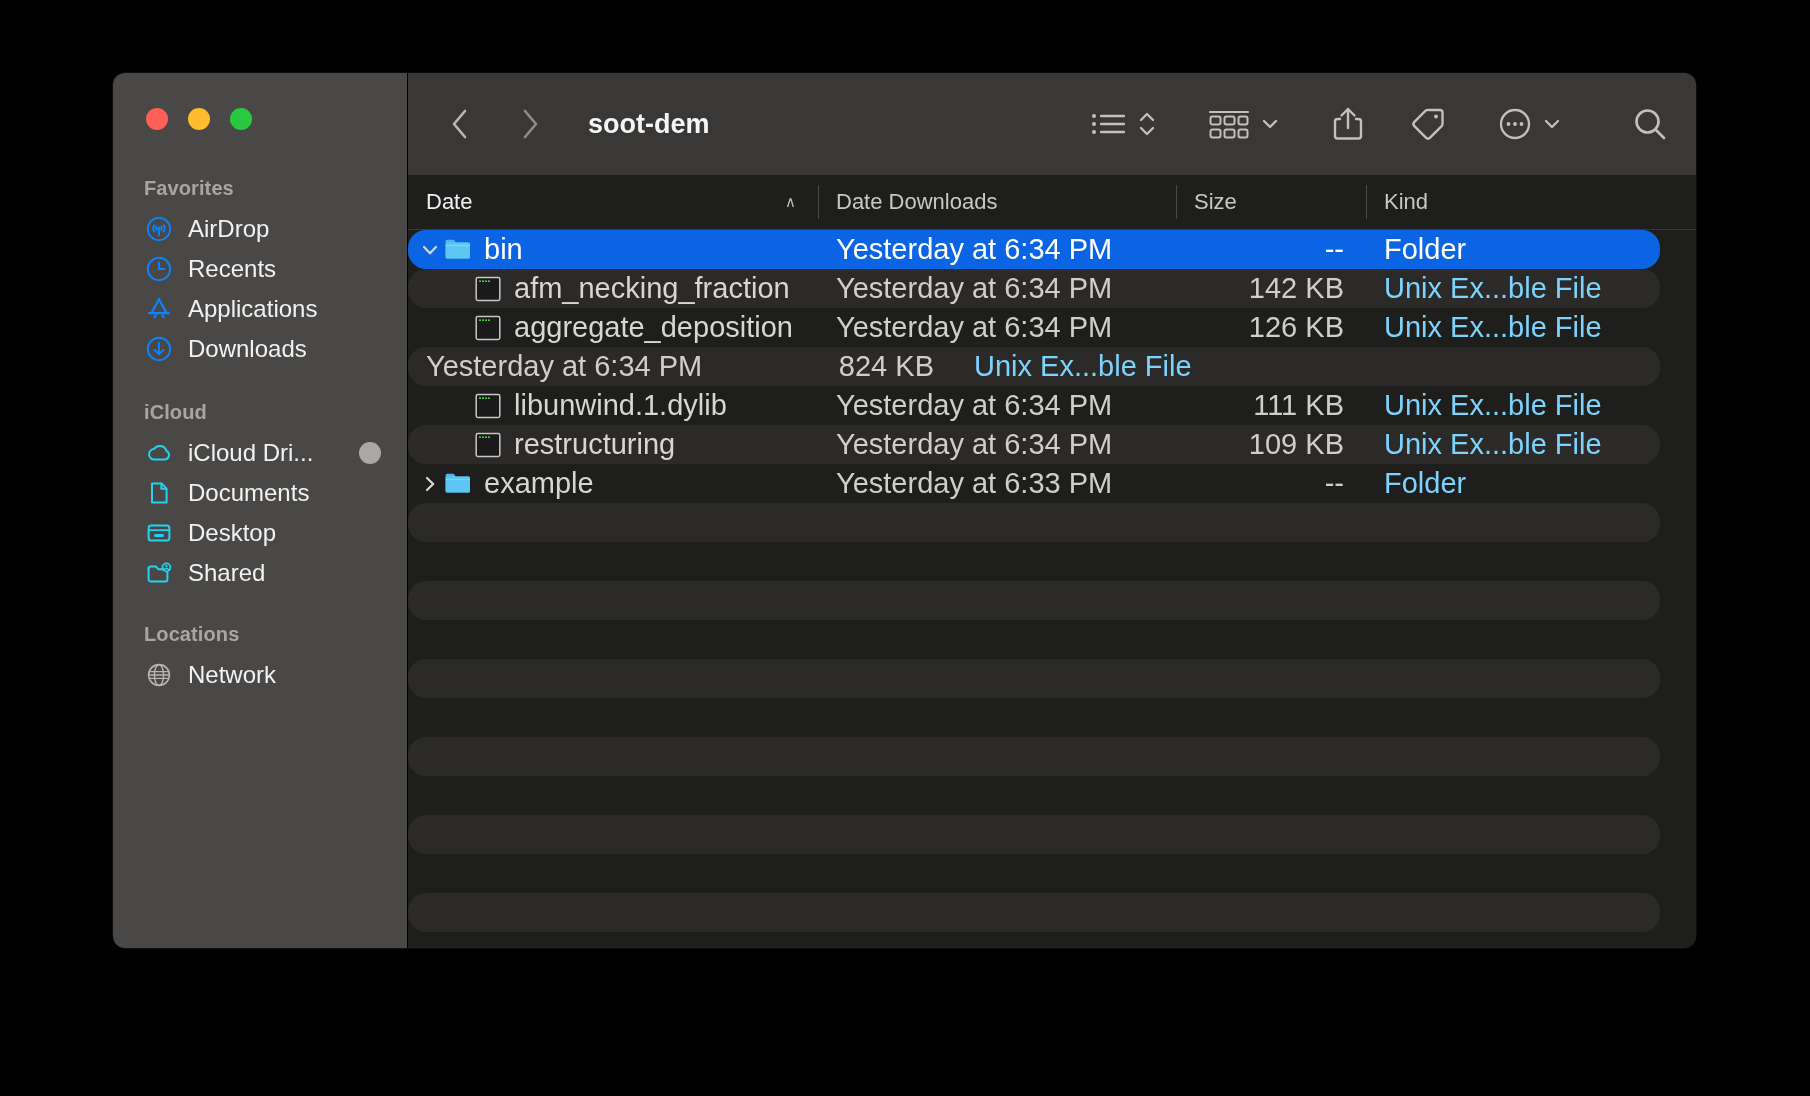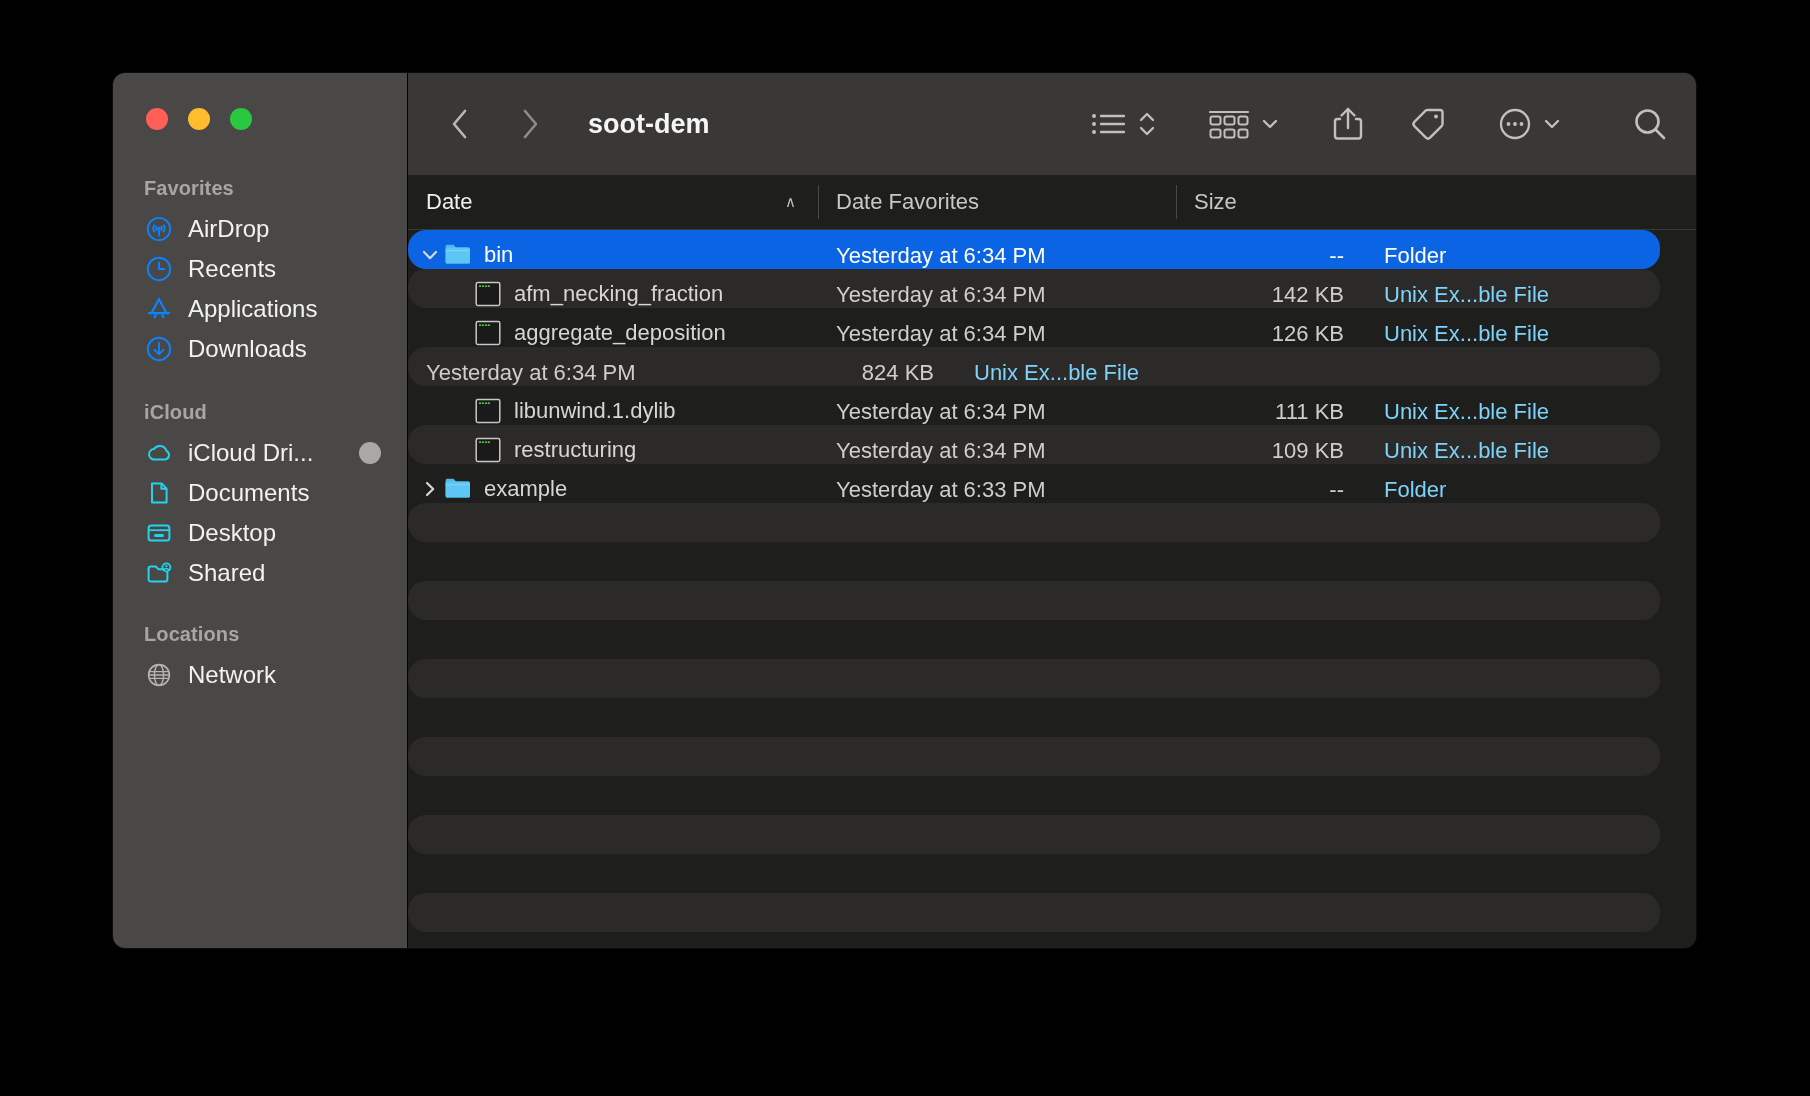--- a/index.html
+++ b/index.html
@@ -175,26 +175,26 @@
   #file-list {
     flex: 1 1 auto;
     background: #1e1e1c;
     padding: 0 18px 0 0;
     overflow: hidden;
     position: relative;
   }
   .row {
     height: 39px;
     display: flex;
-    align-items: flex-end;
+    align-items: center;
     margin: 0 18px 0 0;
     border-radius: 18px;
     position: relative;
     color: #d8d6d4;
-    font-size: 22px;
+    font-size: 29px;
   }
   .row.alt { background: #2b2a28; }
   .row.selected { background: #0a64e4; color: #ffffff; }
   .row.selected .cell-date,
   .row.selected .cell-size,
   .row.selected .cell-kind { color: #ffffff; }
 
   .cell-name {
     width: 410px;
     display: flex;
@@ -464,25 +464,29 @@
       </div>
     </div>
 
     <div id="col-headers">
         <div class="col-head c-name sorted">
           <span>Date</span>
           <span class="sort-caret">∧</span>
         </div>
         <div class="col-head c-date">
           <span class="col-sep"></span>
-          <span>Date Favorites</span>
+          <span>Date Downloads</span>
         </div>
         <div class="col-head c-size">
           <span class="col-sep"></span>
           <span>Size</span>
+        </div>
+        <div class="col-head c-kind">
+          <span class="col-sep"></span>
+          <span>Kind</span>
         </div>
       </div>
 
     <div id="file-list">
         <div class="row selected">
           <div class="cell-name">
             <span class="disclosure">
               <svg width="20" height="20" viewBox="0 0 20 20" fill="none">
                 <path d="M4 7 L10 13.2 L16 7" stroke="currentColor" stroke-width="2.2" stroke-linecap="round" stroke-linejoin="round"></path>
               </svg>

